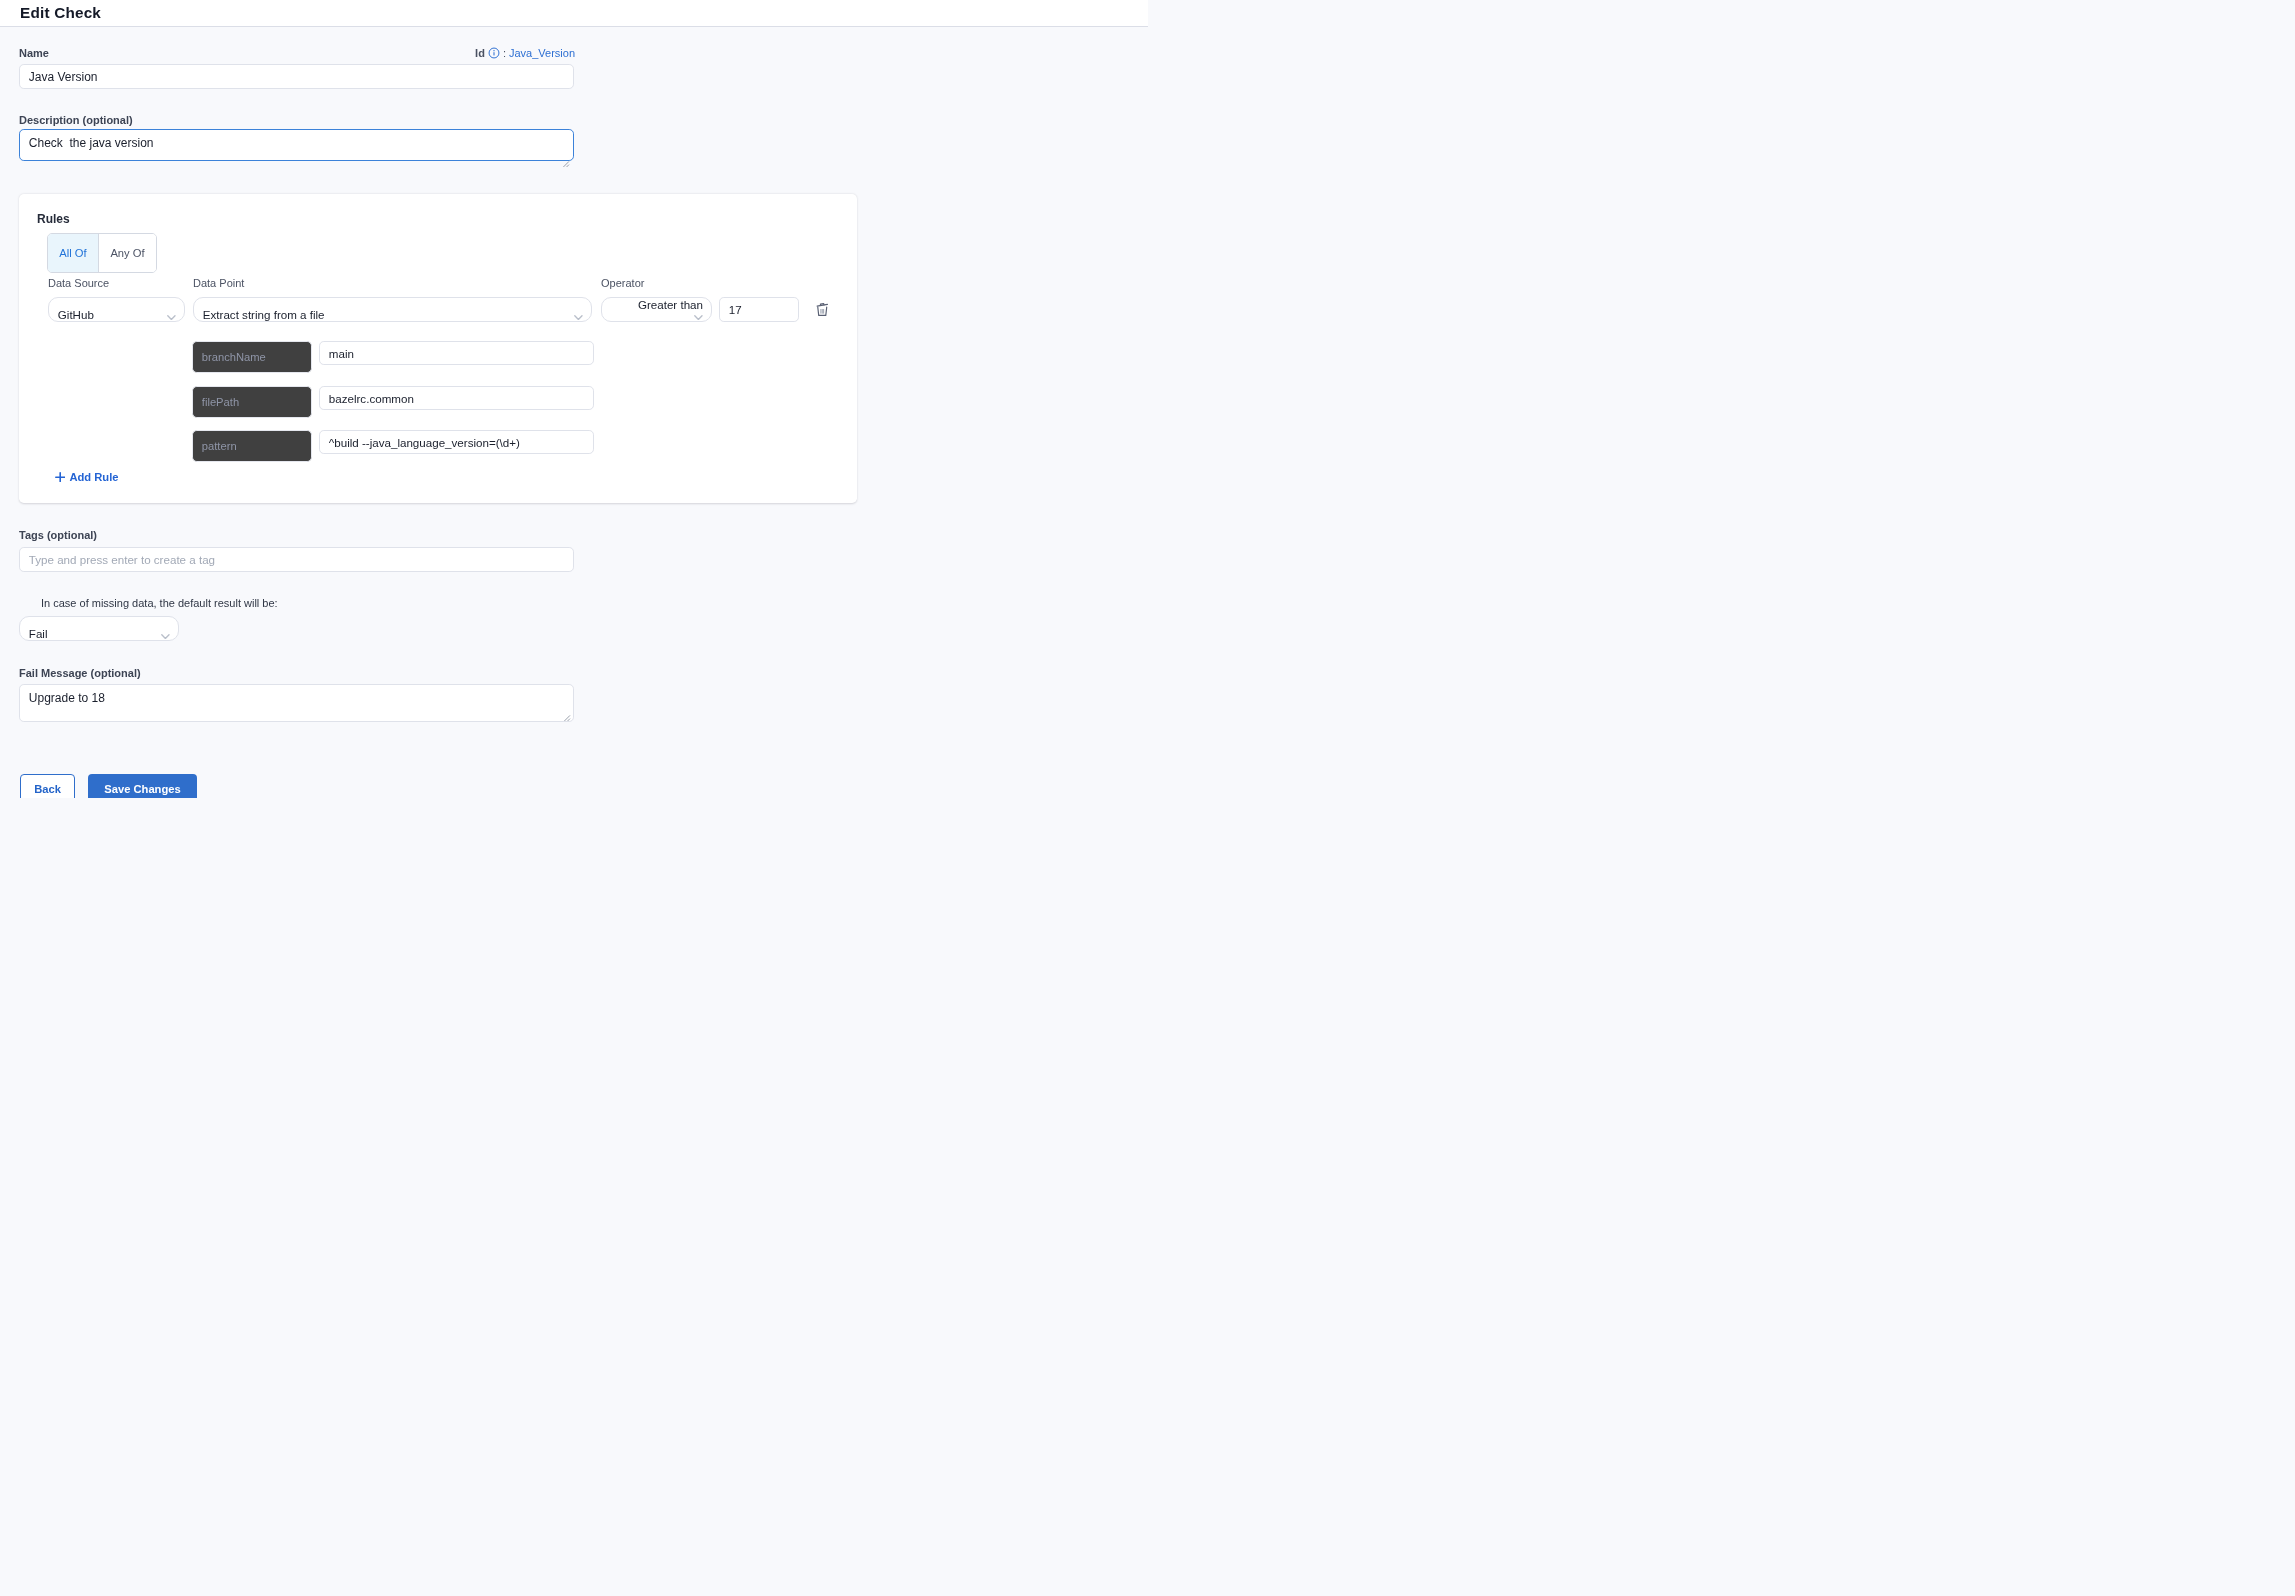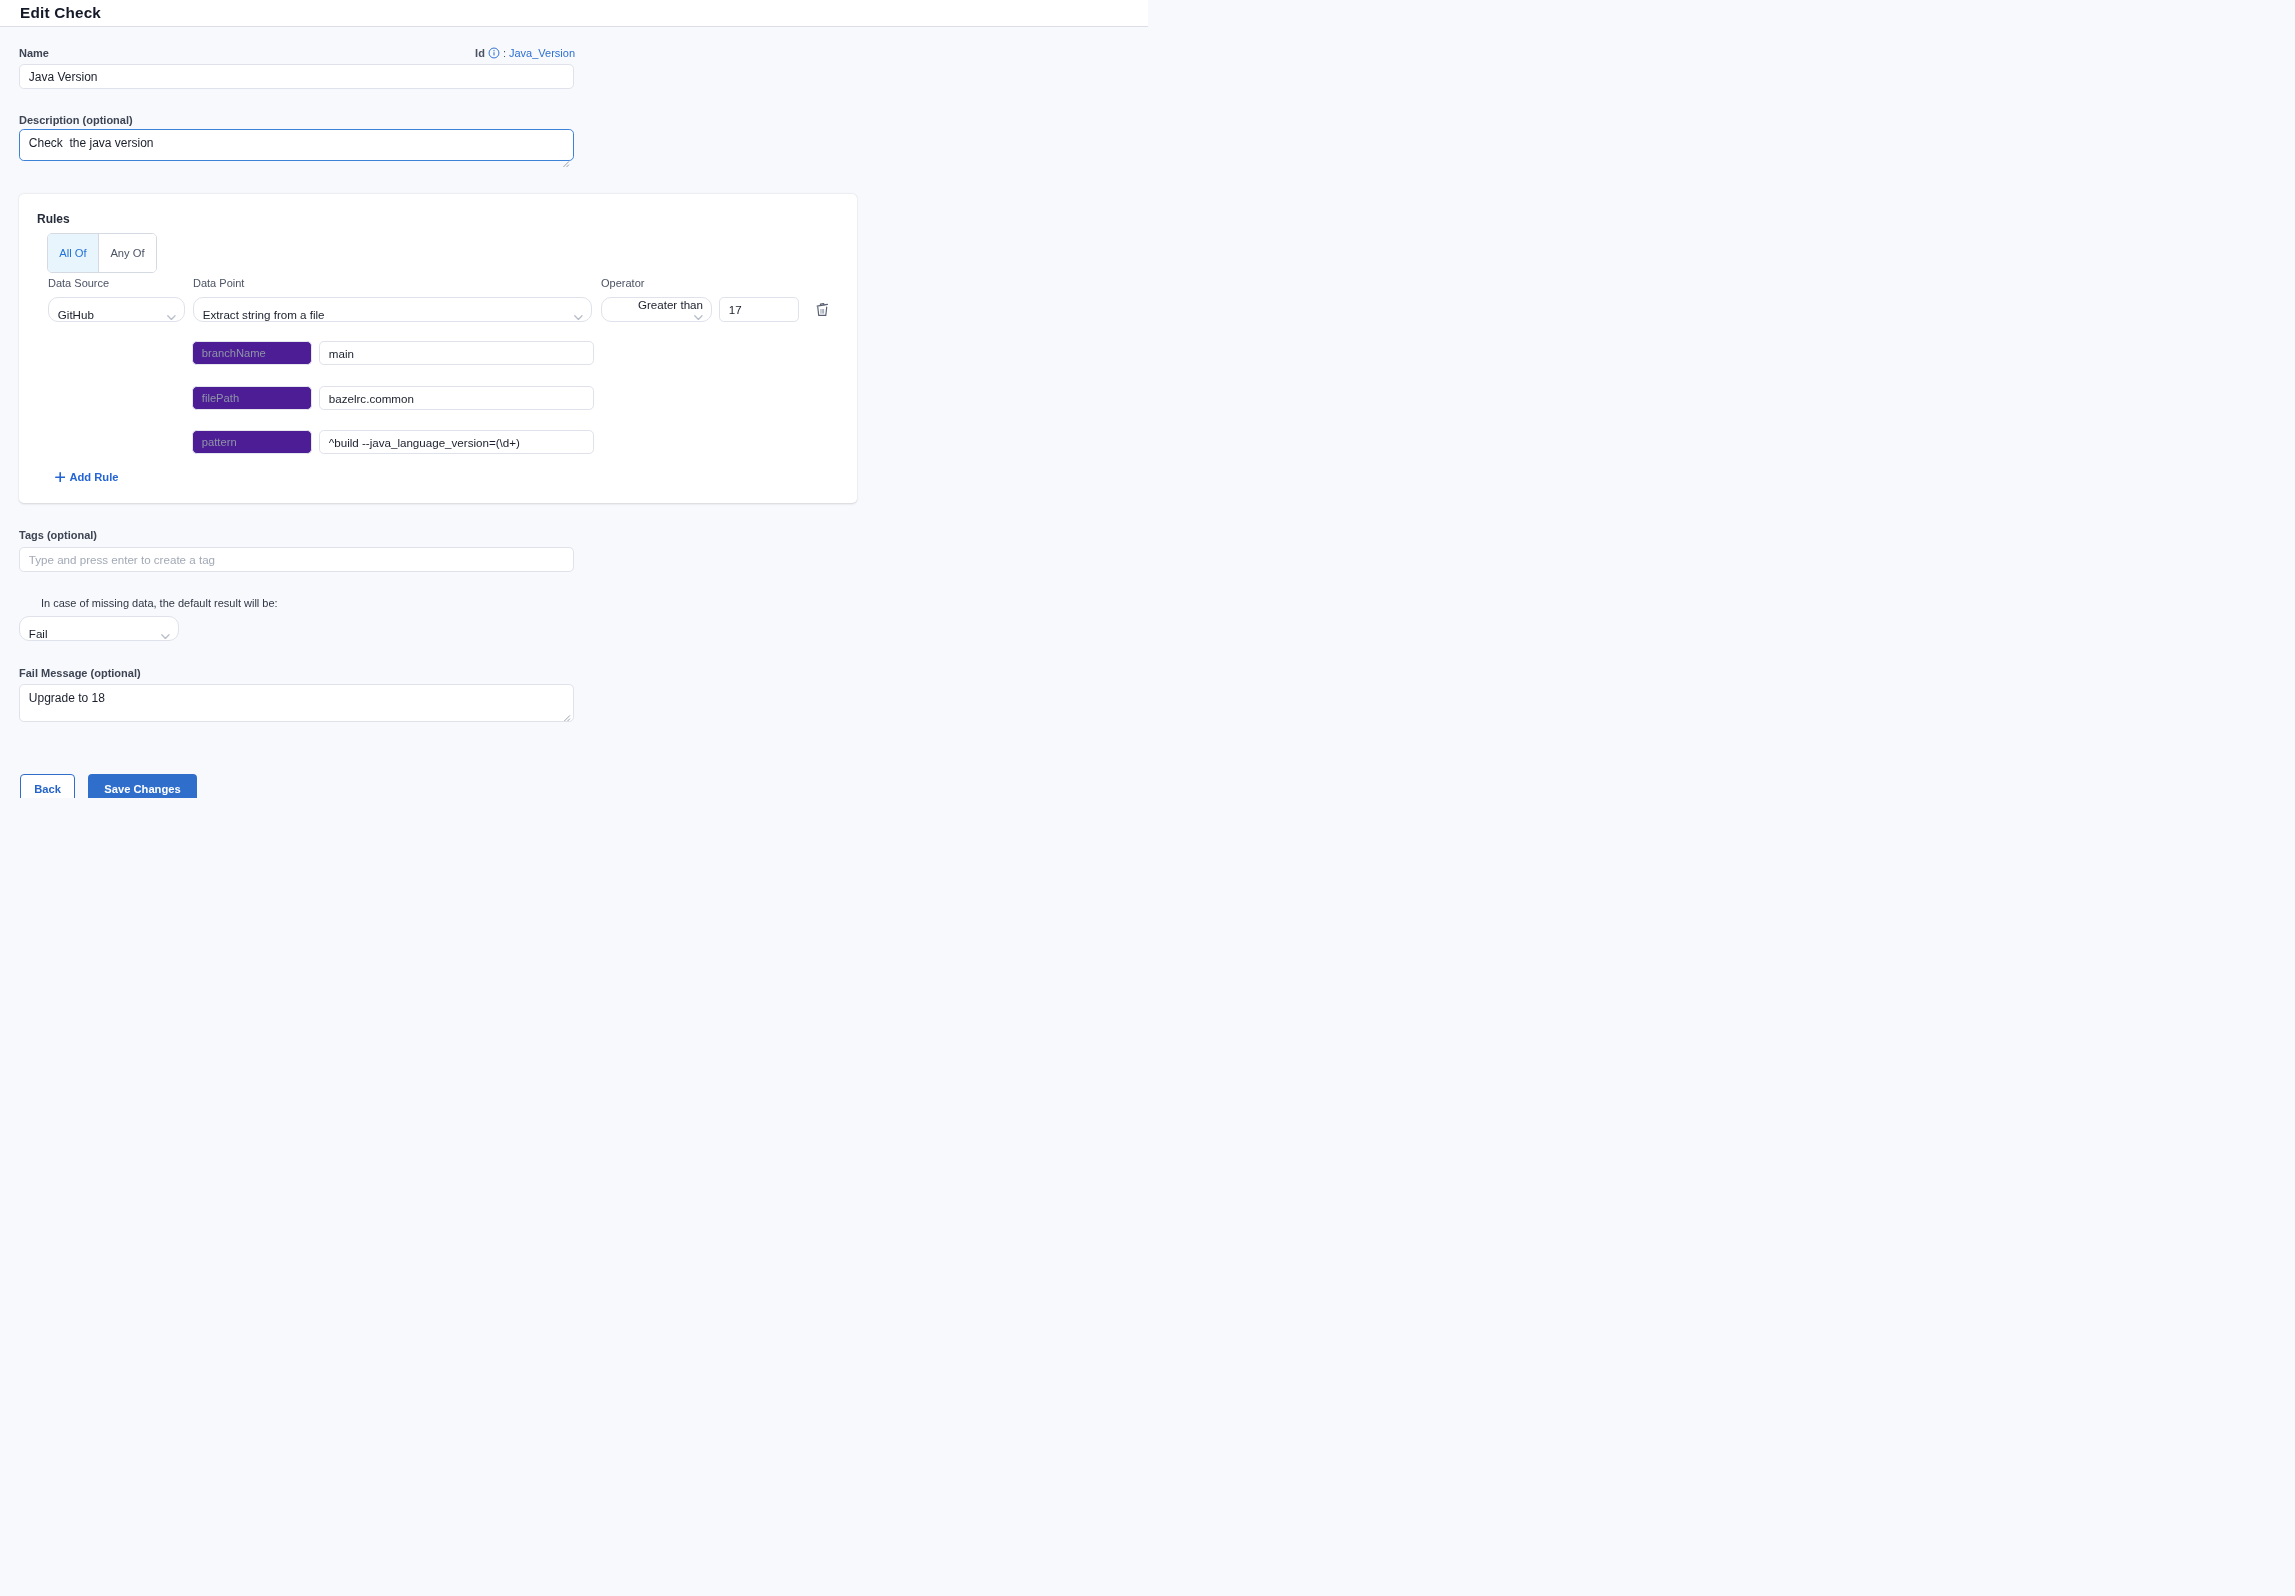--- a/index.html
+++ b/index.html
@@ -35,21 +35,21 @@
   .segmented button { height:100%; border:none; background:#fff; font-family:"Liberation Sans",sans-serif; font-size:11.2px; color:#4c5365; cursor:pointer; }
   .segmented button.seg-selected { background:#e9f5fc; color:#2173d8; border-right:0.8px solid #d4d9e2; }
   .seg-all { width:51px; } .seg-any { width:57px; }
 
   .col-label { position:absolute; top:277px; font-size:11px; font-weight:500; color:#4b5263; }
 
   .select { position:absolute; height:25px; background:#fff; border:0.8px solid #dfe2ea; border-radius:10px;
     display:flex; align-items:flex-end; justify-content:space-between; padding:0 8px 0 8.8px; cursor:pointer; }
   .select .select-value { font-size:11.6px; color:#1a1f2c; white-space:nowrap; }
 
-  .param-key { position:absolute; left:192px; width:120px; height:24px; background:#4c1d95; border:0.8px solid #e5e7ee; border-radius:4.8px;
+  .param-key { position:absolute; left:192px; width:120px; height:32px; background:#404040; border:0.8px solid #e5e7ee; border-radius:4.8px;
     font-family:"Liberation Sans",sans-serif; font-size:11.2px; color:#8f95a7; padding:0 8.8px; }
   .param-value { left:319px; width:275px; height:24px; font-size:11.6px; }
 
   .icon-btn { position:absolute; background:none; border:none; cursor:pointer; padding:0; line-height:0; }
 
   .add-rule { position:absolute; left:55px; top:471px; display:flex; align-items:center; gap:4px; background:none; border:none; cursor:pointer;
     font-family:"Liberation Sans",sans-serif; font-size:11.2px; font-weight:600; color:#2464d4; }
 
   
   .btn { position:absolute; top:774px; height:29px; border-radius:4px; font-family:"Liberation Sans",sans-serif; font-size:11.2px; font-weight:700; cursor:pointer; }

